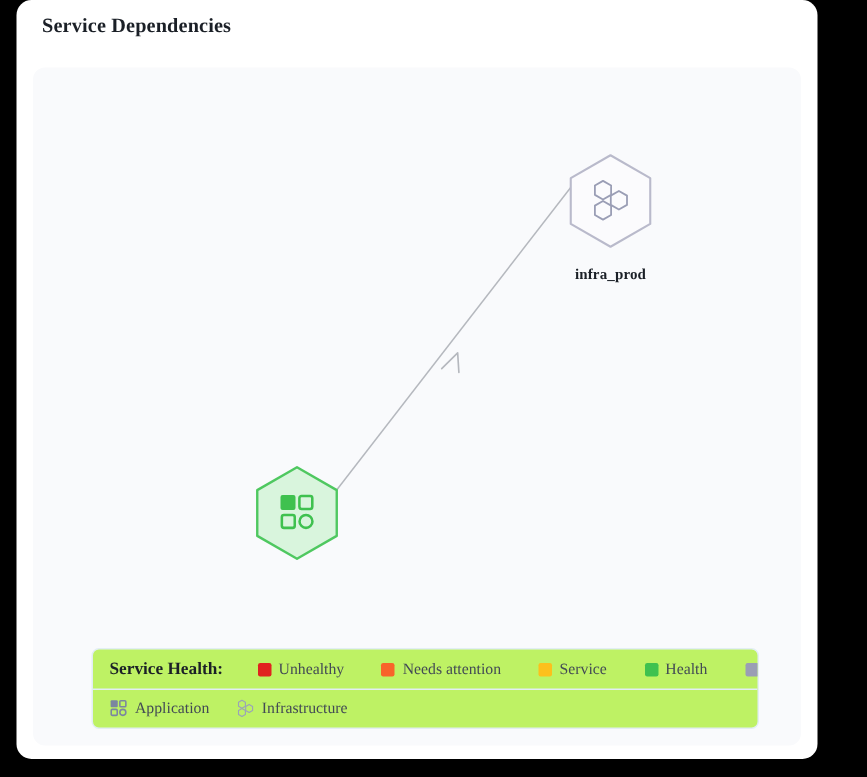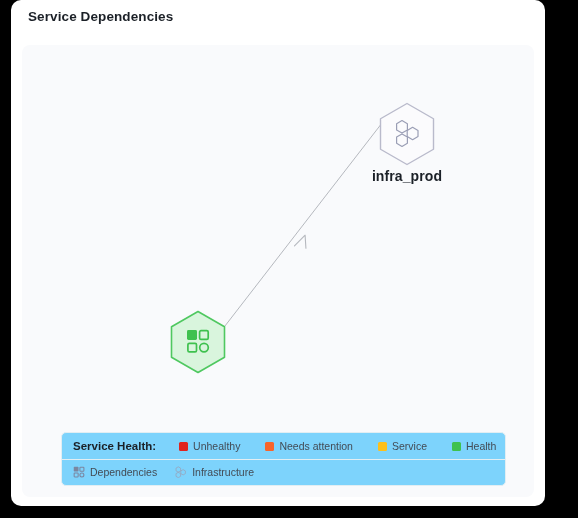--- a/index.html
+++ b/index.html
@@ -23,20 +23,21 @@
   .card {
     position: absolute;
     left: 11px;
     top: 0px;
     width: 534px;
     height: 506px;
     background: #ffffff;
     border-radius: 10px 10px 10px 10px;
     box-shadow: 0 1px 4px rgba(0,0,0,0.10);
     overflow: hidden;
+    font-family: Liberation Serif, serif;
   }
 
   .card-title {
     position: absolute;
     left: 17px;
     top: 9px;
     font-size: 13.5px;
     font-weight: bold;
     color: #1b2027;
     letter-spacing: 0.1px;
@@ -75,41 +76,41 @@
   .node .hex-wrap {
     position: absolute;
     left: 0;
     top: 0;
     width: 58px;
     height: 64px;
   }
 
   .node-label {
     position: absolute;
-    top: 66px;
+    top: 76px;
     left: -46px;
     width: 150px;
     text-align: center;
-    font-size: 14px;
+    font-size: 10px;
     font-weight: bold;
     color: #1b2027;
     letter-spacing: 0.1px;
     white-space: nowrap;
   }
 
   #node-infra { left: 356px; top: 57px; }
   #node-orders { left: 147px; top: 265px; }
 
   
   .legend {
     position: absolute;
     left: 39px;
     top: 387px;
     width: 443px;
-    background: #7dd3fc;
+    background: #bef264;
     border: 1px solid #e2eef3;
     border-radius: 5px;
     overflow: hidden;
   }
 
   .legend-row-health {
     display: flex;
     align-items: center;
     padding: 7px 10px 7px 11px;
     border-bottom: 1px solid #e2eef3;
@@ -255,21 +256,21 @@
 
         <div class="legend-row-kind">
 
           <span class="kind-item">
             <svg class="kind-icon" viewBox="0 0 24 24">
               <rect x="1.5" y="1.5" width="9.5" height="9.5" rx="1.4" fill="#7b86a0"></rect>
               <rect x="13.8" y="2.3" width="8" height="8" rx="1.4" fill="none" stroke="#7b86a0" stroke-width="2.1"></rect>
               <rect x="2.3" y="13.8" width="8" height="8" rx="1.4" fill="none" stroke="#7b86a0" stroke-width="2.1"></rect>
               <circle cx="17.8" cy="17.8" r="4" fill="none" stroke="#7b86a0" stroke-width="2.1"></circle>
             </svg>
-            <span class="kind-label">Dependencies</span>
+            <span class="kind-label">Application</span>
           </span>
 
           <span class="kind-item">
             <svg class="kind-icon" viewBox="0 0 24 24" fill="none" stroke="#9aa3b8" stroke-width="1.5" stroke-linejoin="round">
               <polygon points="6.6,1.6 11.2,4.3 11.2,9.6 6.6,12.3 2,9.6 2,4.3"></polygon>
               <polygon points="6.6,12.6 11.2,15.3 11.2,20.6 6.6,23.3 2,20.6 2,15.3"></polygon>
               <polygon points="16.2,7.2 20.8,9.9 20.8,15.2 16.2,17.9 11.6,15.2 11.6,9.9"></polygon>
             </svg>
             <span class="kind-label">Infrastructure</span>
           </span>

